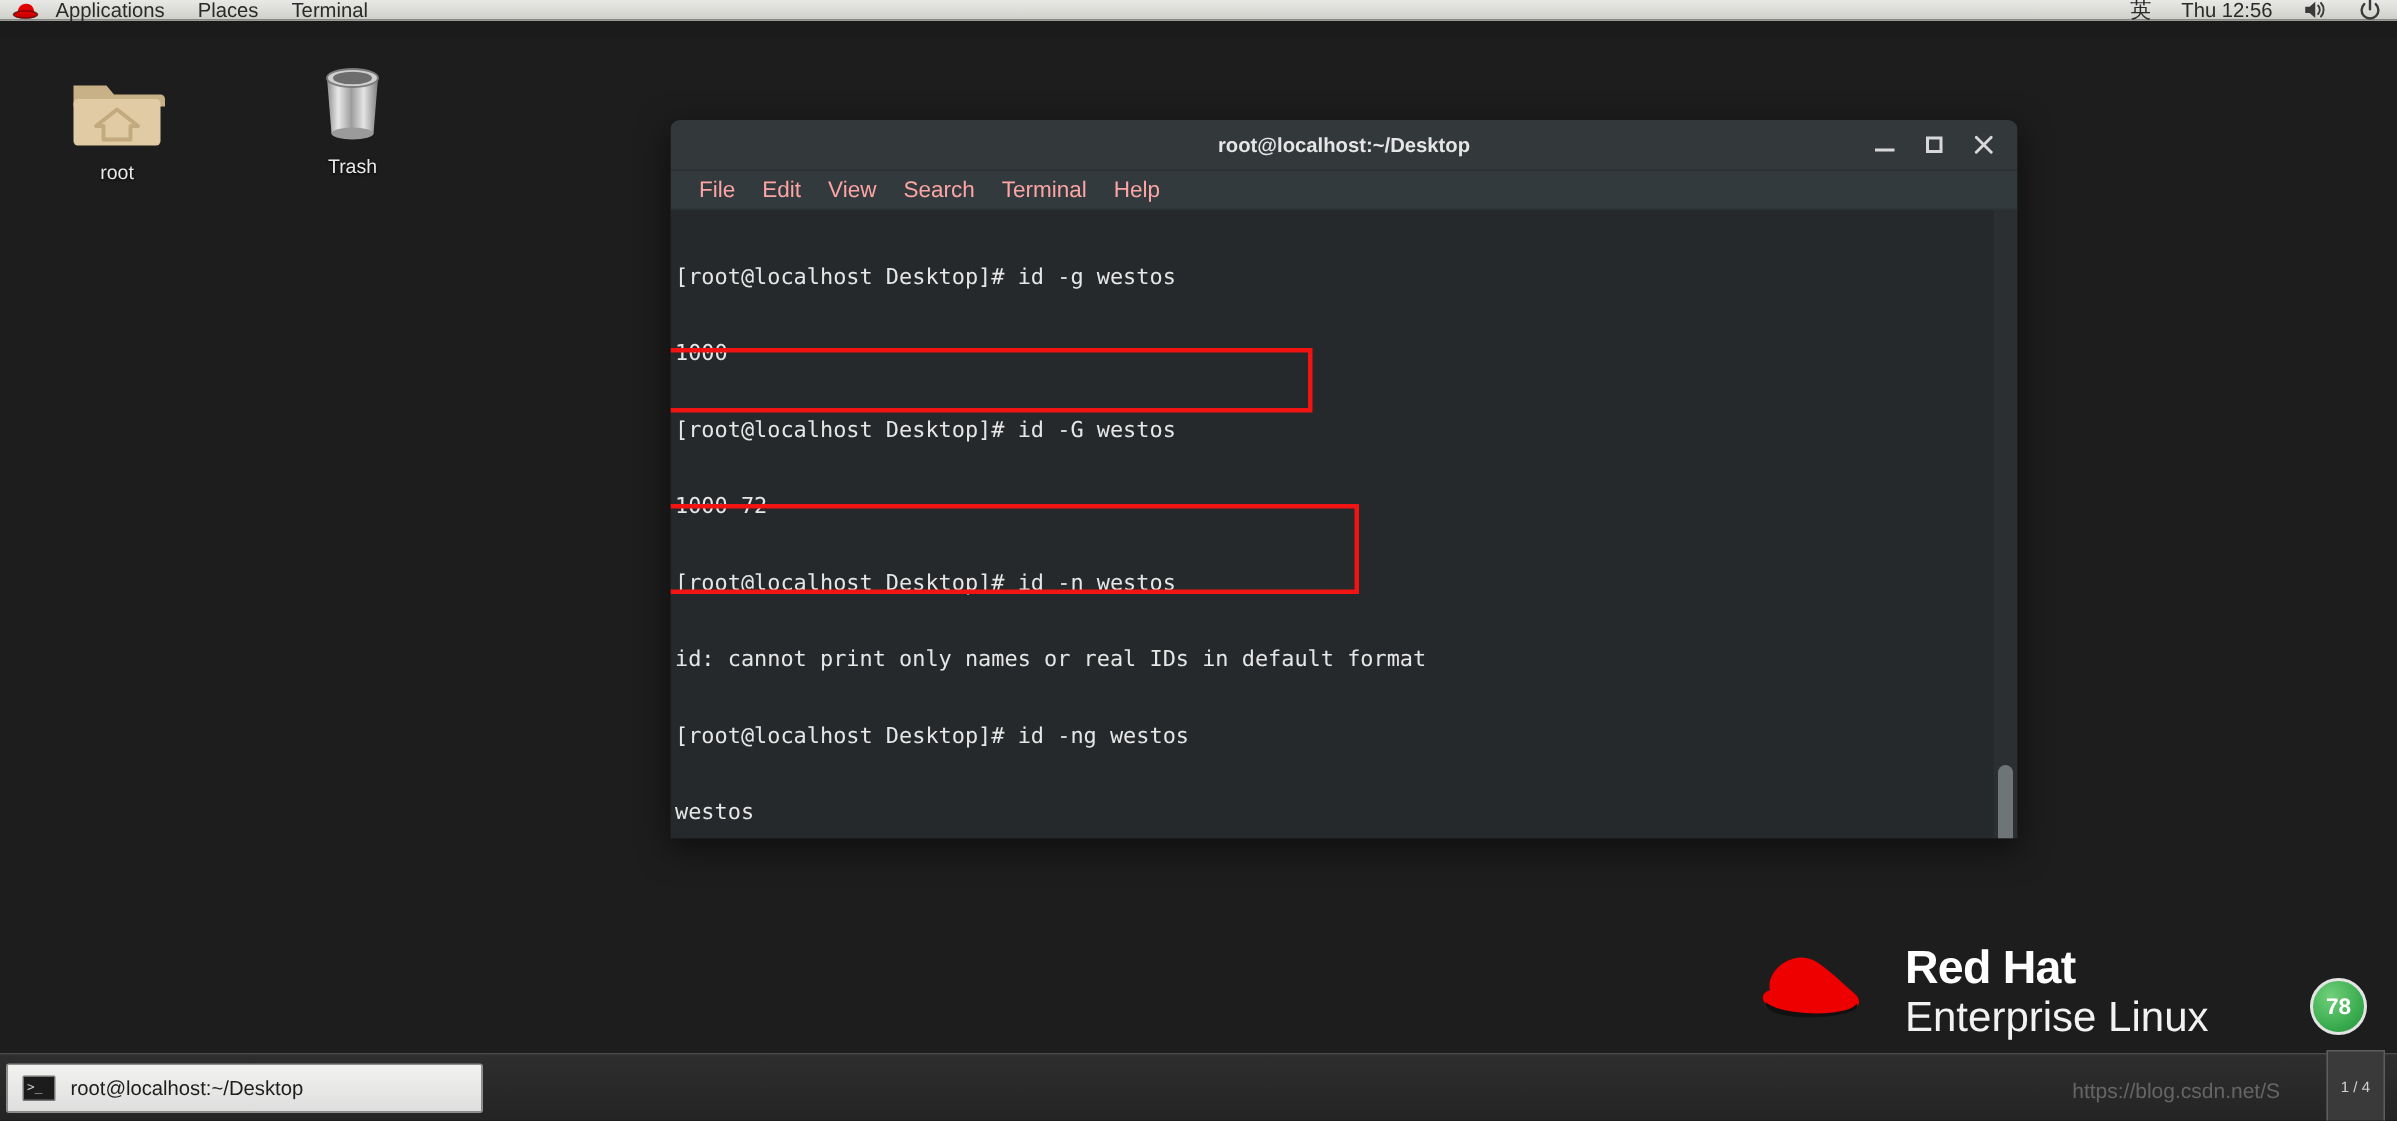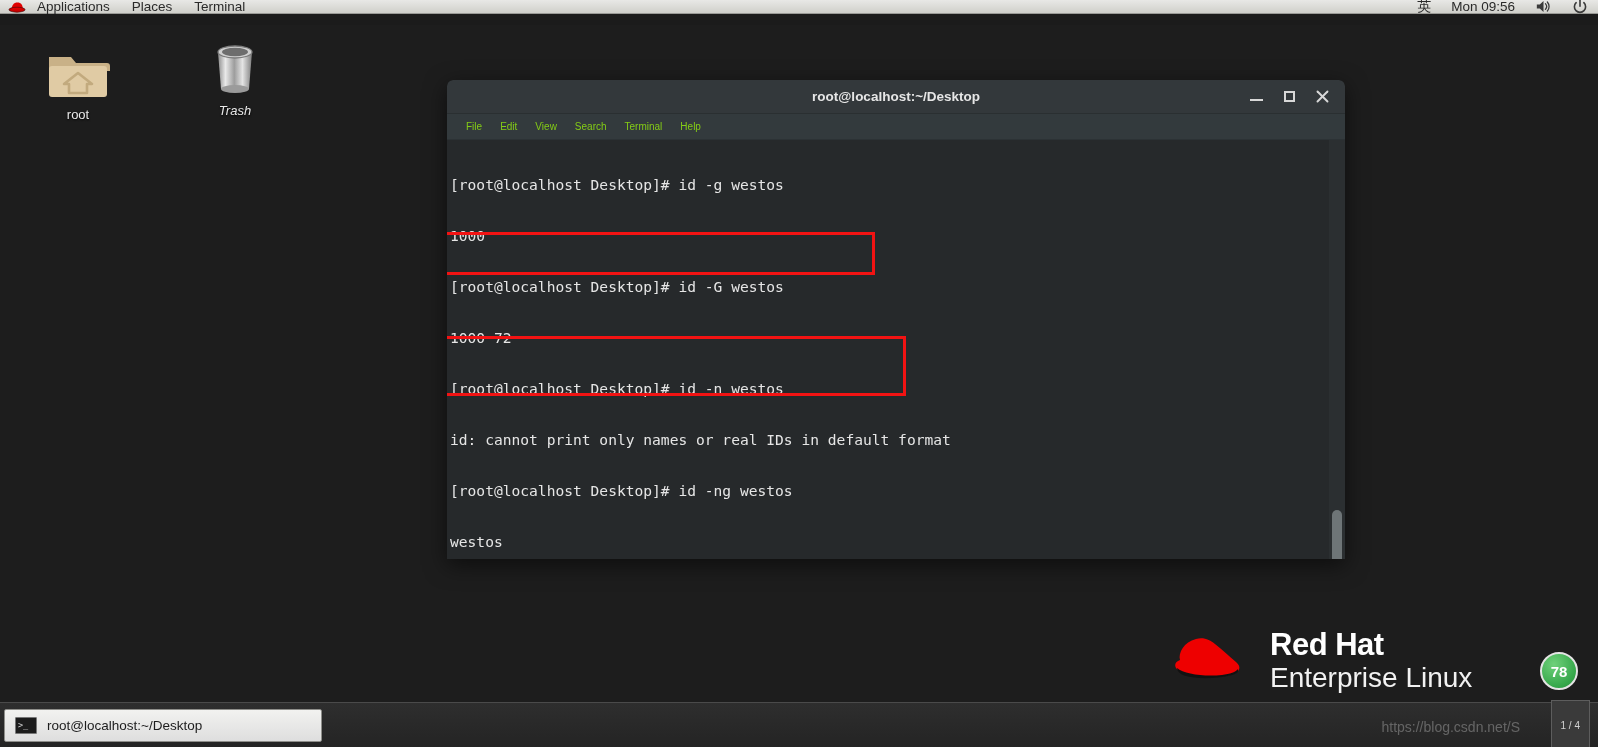--- a/index.html
+++ b/index.html
@@ -37,21 +37,21 @@
 
   .desk-icon{
     position:absolute; width:104px; text-align:center; cursor:default;
   }
   .desk-icon .glyph{ height:58px; display:flex; align-items:flex-end; justify-content:center; }
   .desk-icon .label{
     margin-top:6px; font-size:13px; color:#e9e9e9;
     text-shadow:0 1px 2px #000;
   }
   #icon-root{ left:26px; top:18px; }
-  #icon-trash{ left:183px; top:14px;font-style:italic; }
+  #icon-trash{ left:183px; top:14px; }
 
   
   #terminal-window{
     position:absolute; left:447px; top:55px; width:898px; height:479px;
     border-radius:6px 6px 0 0;
     box-shadow:0 6px 22px rgba(0,0,0,0.55);
     overflow:hidden;
     display:flex; flex-direction:column;
   }
   #titlebar{
@@ -67,21 +67,21 @@
   }
   .win-btns{ margin-left:auto; display:flex; align-items:center; gap:16px; padding-right:14px; z-index:2; }
   .win-btn{ width:17px; height:17px; display:flex; align-items:center; justify-content:center; cursor:default; color:#d8d8d8; }
   .btn-min{ width:13px; height:2px; background:#d8d8d8; margin-top:7px; }
   .btn-max{ width:11px; height:11px; border:2px solid #d8d8d8; }
   .btn-close svg{ display:block; }
 
   #menubar{
     height:26px; background:#333a3d;
     display:flex; align-items:center; padding-left:10px;
-    font-size:10px; color:#84cc16;
+    font-size:15px; color:#fca5a5;
     border-bottom:1px solid #2c3235;
   }
   .menu-item{ padding:2px 9px; cursor:default; border-radius:2px; }
 
   #term-body{
     flex:1; background:#26292b; position:relative; overflow:hidden;
   }
   #term-text{
     position:absolute; left:3px; top:2px; right:22px;
     font-family:"DejaVu Sans Mono","Liberation Mono",monospace;
@@ -187,21 +187,21 @@
     <div class="panel-item">
       <span>Places</span>
     </div>
     <div class="panel-item">
       <span>Terminal</span>
     </div>
   </div>
 
   <div class="panel-right">
     <div class="panel-ime">英</div>
-    <div class="panel-clock">Mon 09:56</div>
+    <div class="panel-clock">Thu 12:56</div>
     <div style="display:flex;align-items:center;">
       <svg width="17" height="15" viewBox="0 0 20 18" aria-hidden="true">
         <path d="M2 6.5 H5.5 L10 2.5 V15.5 L5.5 11.5 H2 Z" fill="#3a3a3a"></path>
         <path d="M12.3 5.6 a5 5 0 0 1 0 6.8" stroke="#3a3a3a" stroke-width="1.5" fill="none" stroke-linecap="round"></path>
         <path d="M14.6 3.6 a8 8 0 0 1 0 10.8" stroke="#3a3a3a" stroke-width="1.5" fill="none" stroke-linecap="round"></path>
       </svg>
     </div>
     <div style="display:flex;align-items:center;">
       <svg width="16" height="16" viewBox="0 0 20 20" aria-hidden="true">
         <path d="M5.2 4.6 a7 7 0 1 0 9.6 0" stroke="#3a3a3a" stroke-width="2" fill="none" stroke-linecap="round"></path>

